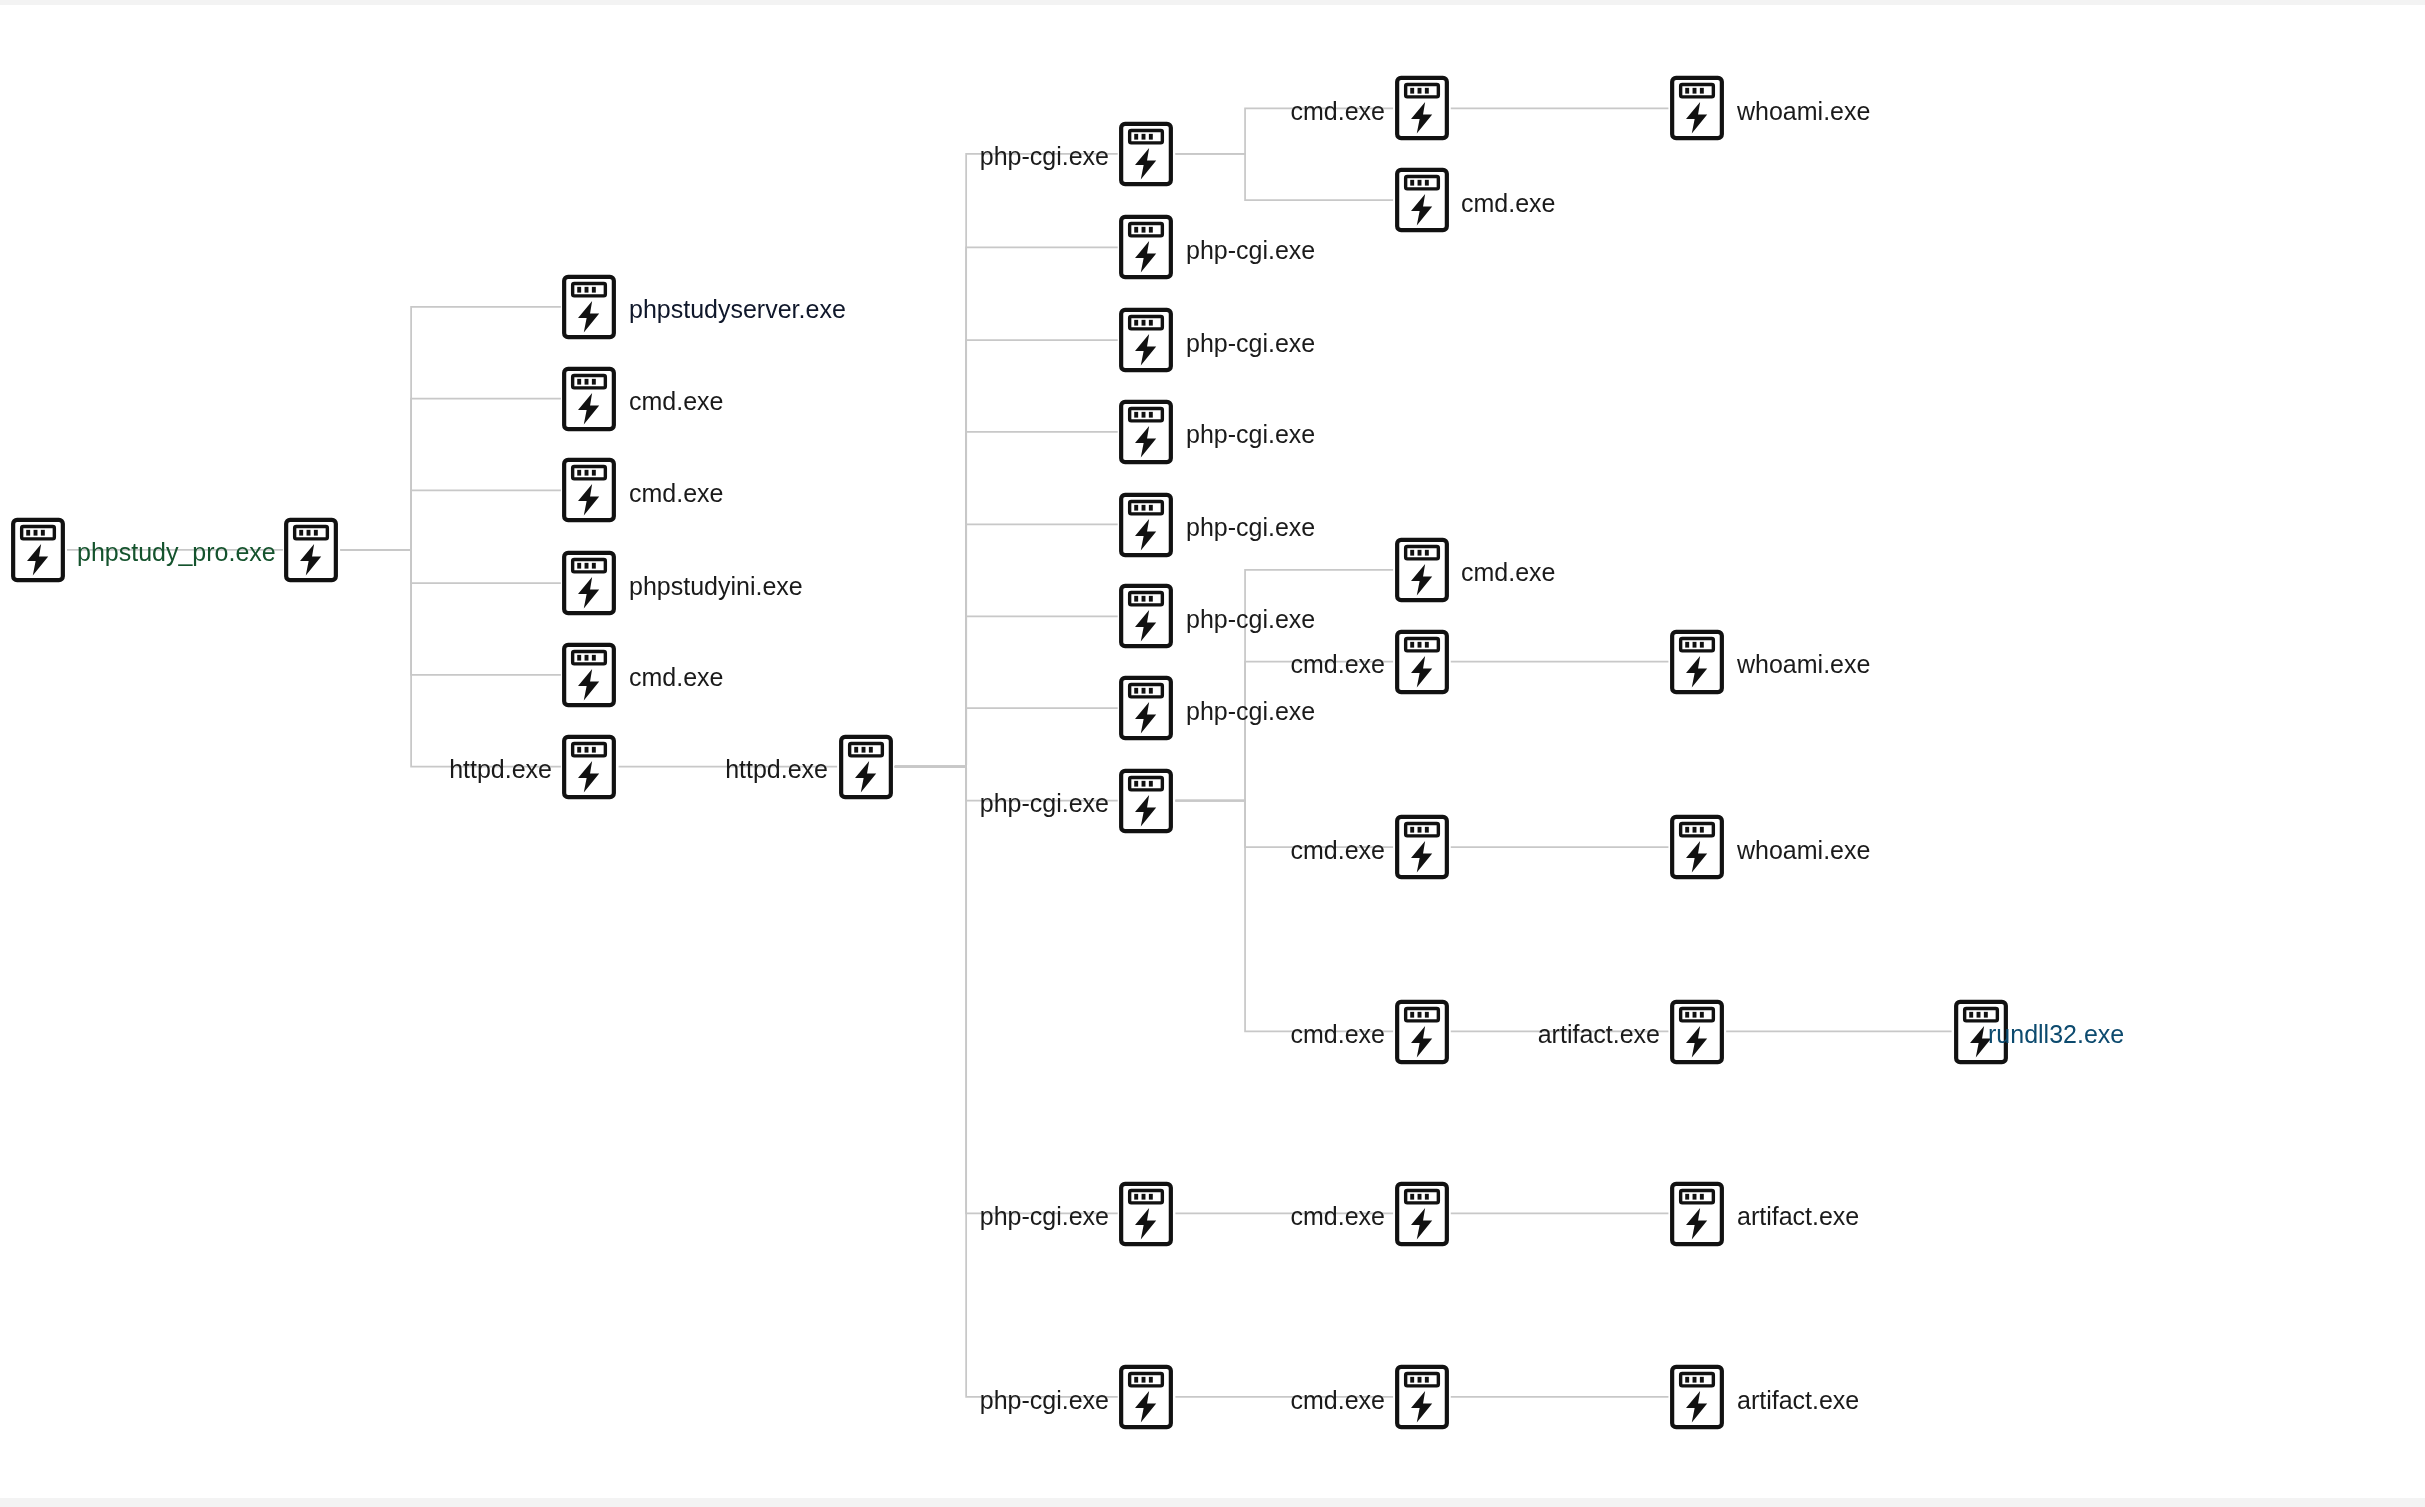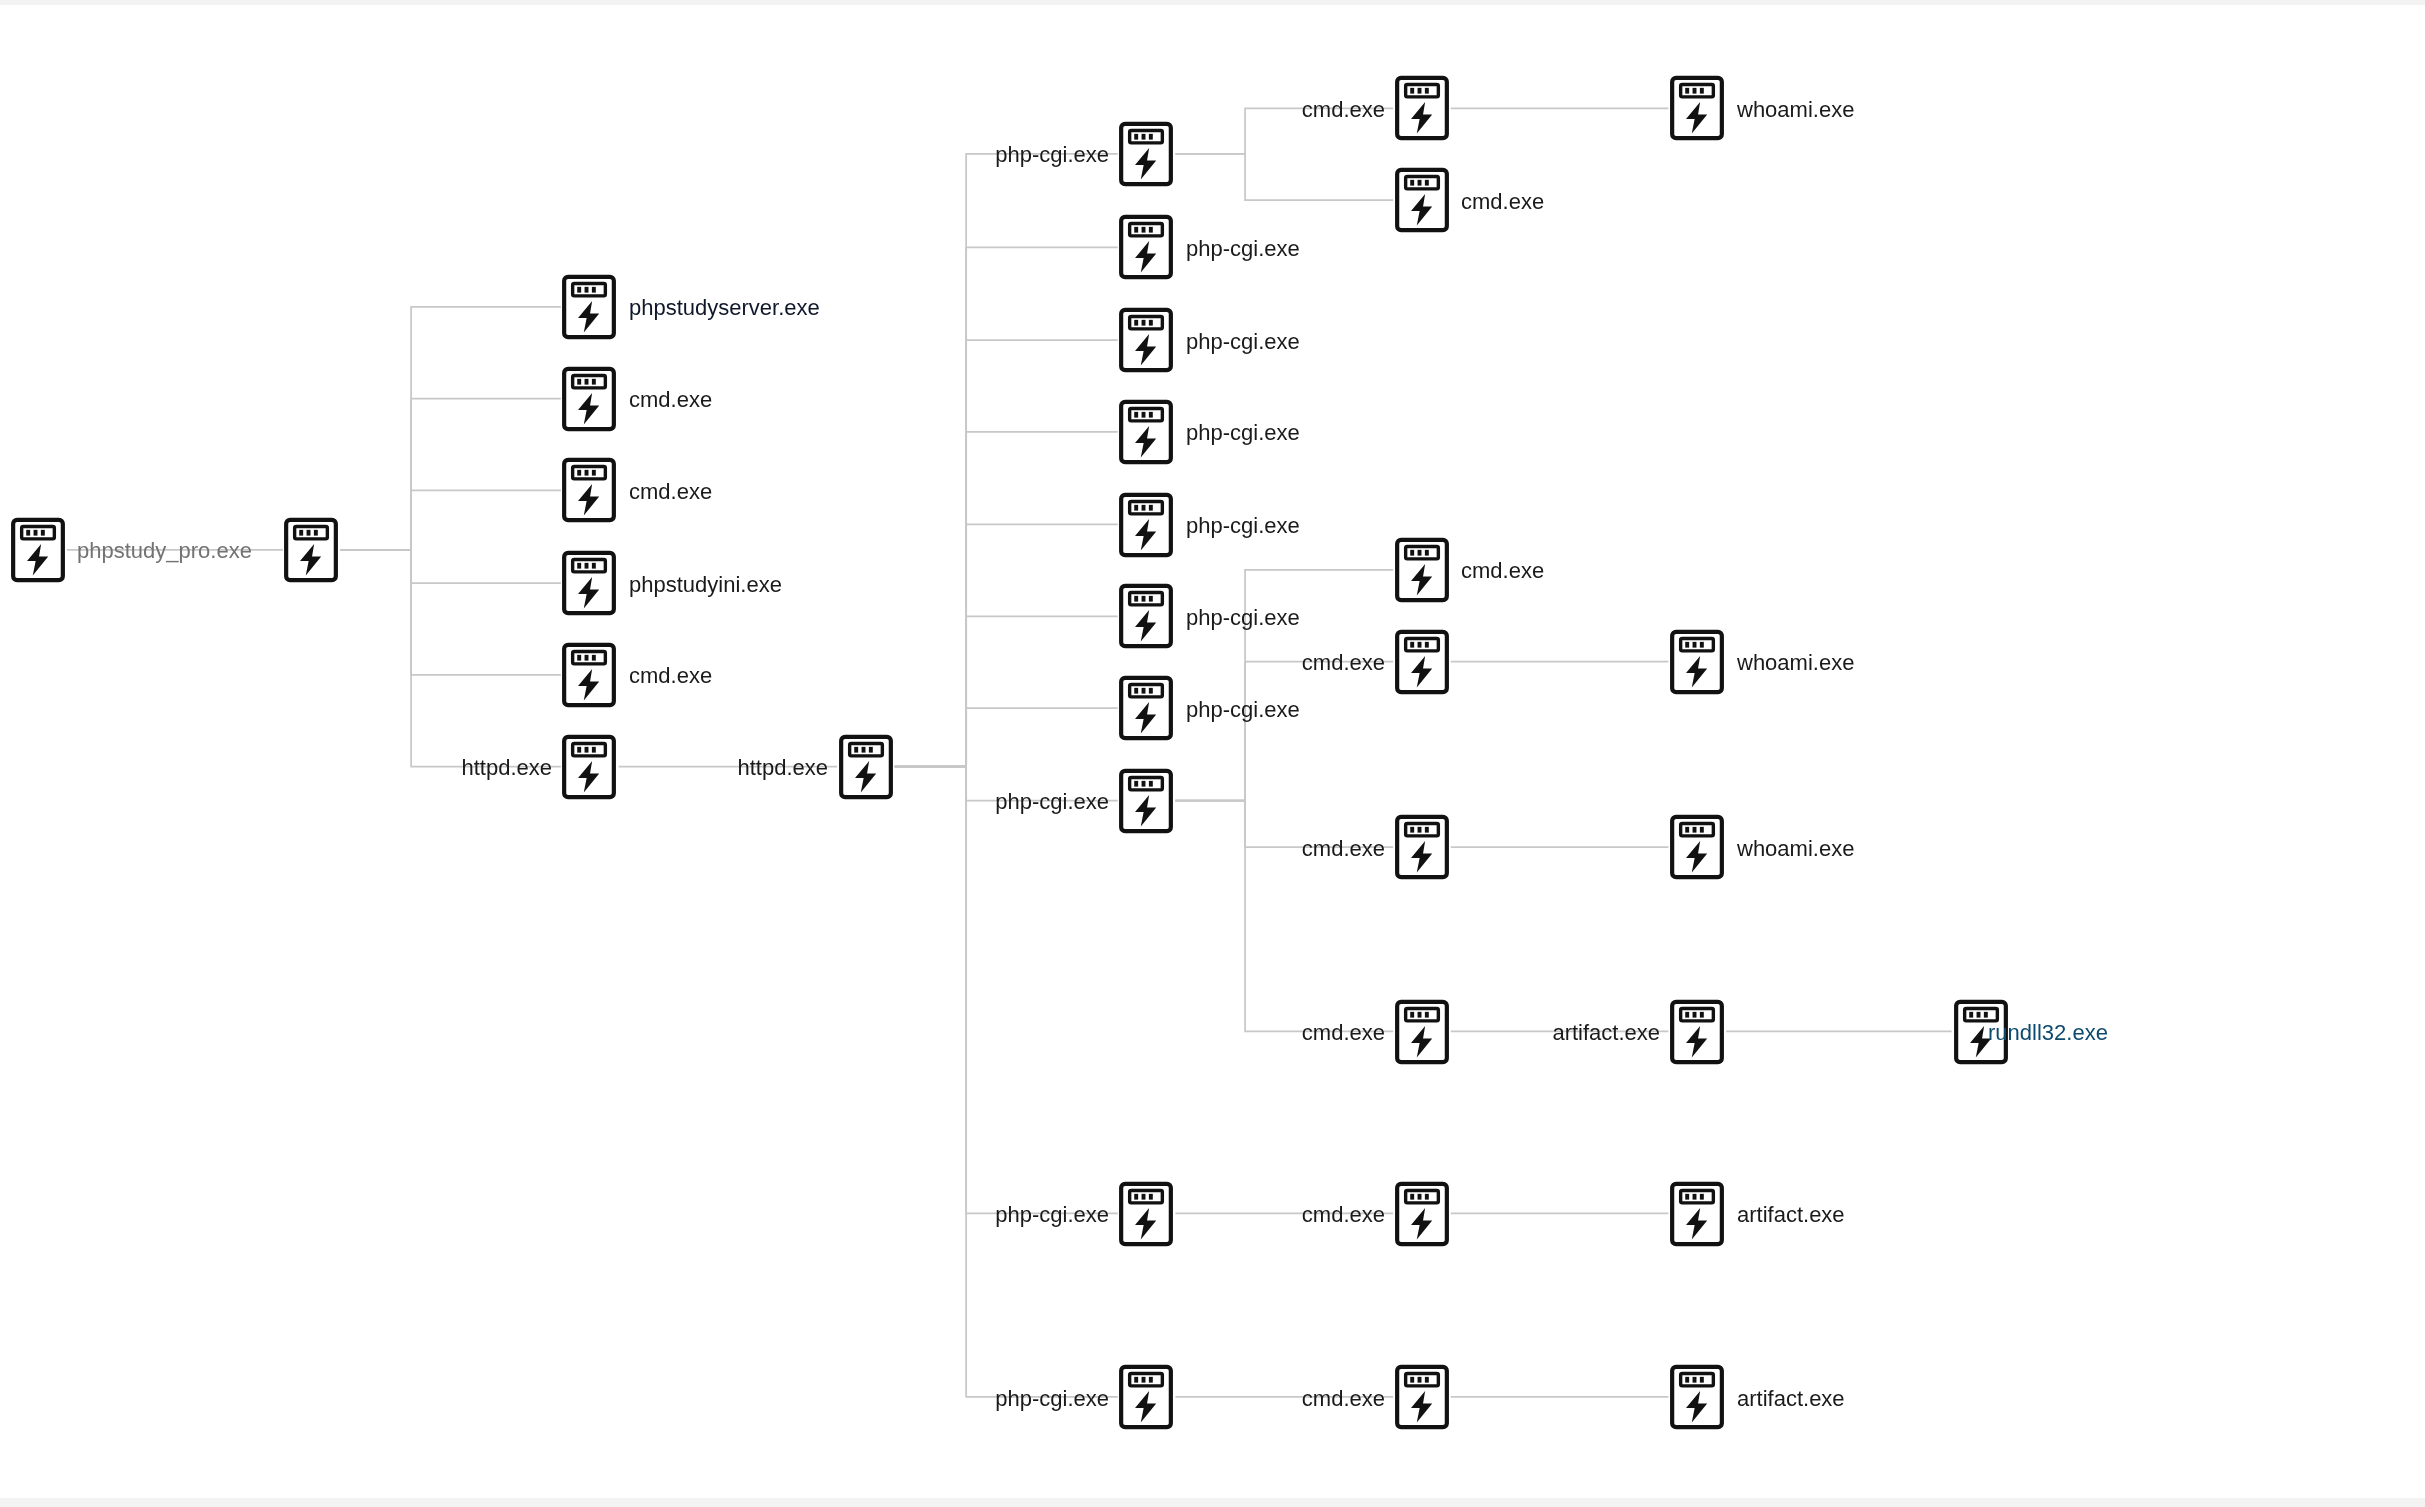--- a/index.html
+++ b/index.html
@@ -32,21 +32,21 @@
   }
   .node .glyph {
     position: absolute;
     left: 0;
     top: 0;
     width: 58px;
     height: 68px;
   }
   .label {
     position: absolute;
-    font-size: 22px;
+    font-size: 25px;
     color: #1a1a1a;
     white-space: nowrap;
     line-height: 1;
   }
   .label.right {
     text-align: left;
   }
   .label.left {
     text-align: right;
   }
@@ -111,21 +111,21 @@
       <div class="node" style="left: 8.7px; top: 516px;">
         <svg class="glyph" viewBox="0 0 44 52" xmlns="http://www.w3.org/2000/svg">
           <rect x="3" y="3" width="38" height="46" rx="3" ry="3" fill="#ffffff" stroke="#111111" stroke-width="3.2"></rect>
           <rect x="9.5" y="8" width="25" height="9.5" rx="1.2" ry="1.2" fill="#ffffff" stroke="#111111" stroke-width="2.6"></rect>
           <rect x="13" y="10.6" width="3" height="4.4" fill="#111111"></rect>
           <rect x="18.6" y="10.6" width="3" height="4.4" fill="#111111"></rect>
           <rect x="24.2" y="10.6" width="3" height="4.4" fill="#111111"></rect>
           <path d="M24.4 21.5 L13.6 34.5 L20.2 34.5 L18.0 45.5 L29.8 31.0 L22.8 31.0 Z" fill="#111111"></path>
         </svg>
       </div>
-      <div class="label right" style="color: #737373; top: 540px; left: 77px; text-align: center;">phpstudy_pro.exe</div>
+      <div class="label right" style="color: #14532d; top: 540px; left: 77px; text-align: center;">phpstudy_pro.exe</div>
       <div class="node" style="left: 282px; top: 516px;">
         <svg class="glyph" viewBox="0 0 44 52" xmlns="http://www.w3.org/2000/svg">
           <rect x="3" y="3" width="38" height="46" rx="3" ry="3" fill="#ffffff" stroke="#111111" stroke-width="3.2"></rect>
           <rect x="9.5" y="8" width="25" height="9.5" rx="1.2" ry="1.2" fill="#ffffff" stroke="#111111" stroke-width="2.6"></rect>
           <rect x="13" y="10.6" width="3" height="4.4" fill="#111111"></rect>
           <rect x="18.6" y="10.6" width="3" height="4.4" fill="#111111"></rect>
           <rect x="24.2" y="10.6" width="3" height="4.4" fill="#111111"></rect>
           <path d="M24.4 21.5 L13.6 34.5 L20.2 34.5 L18.0 45.5 L29.8 31.0 L22.8 31.0 Z" fill="#111111"></path>
         </svg>
       </div>

